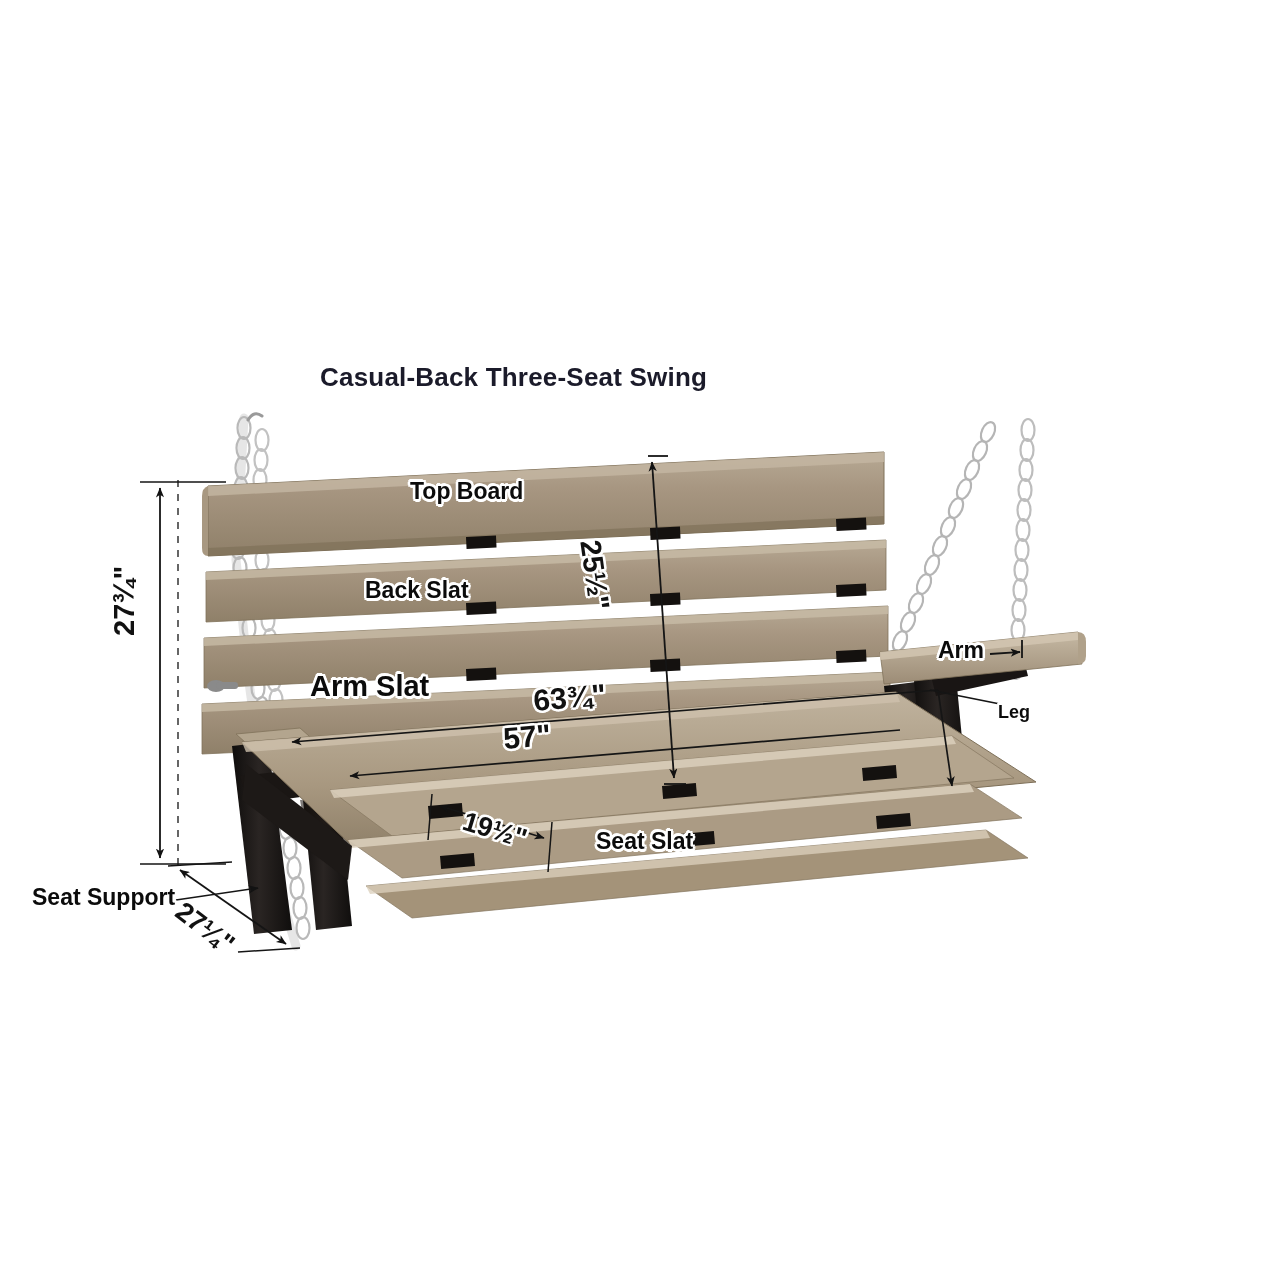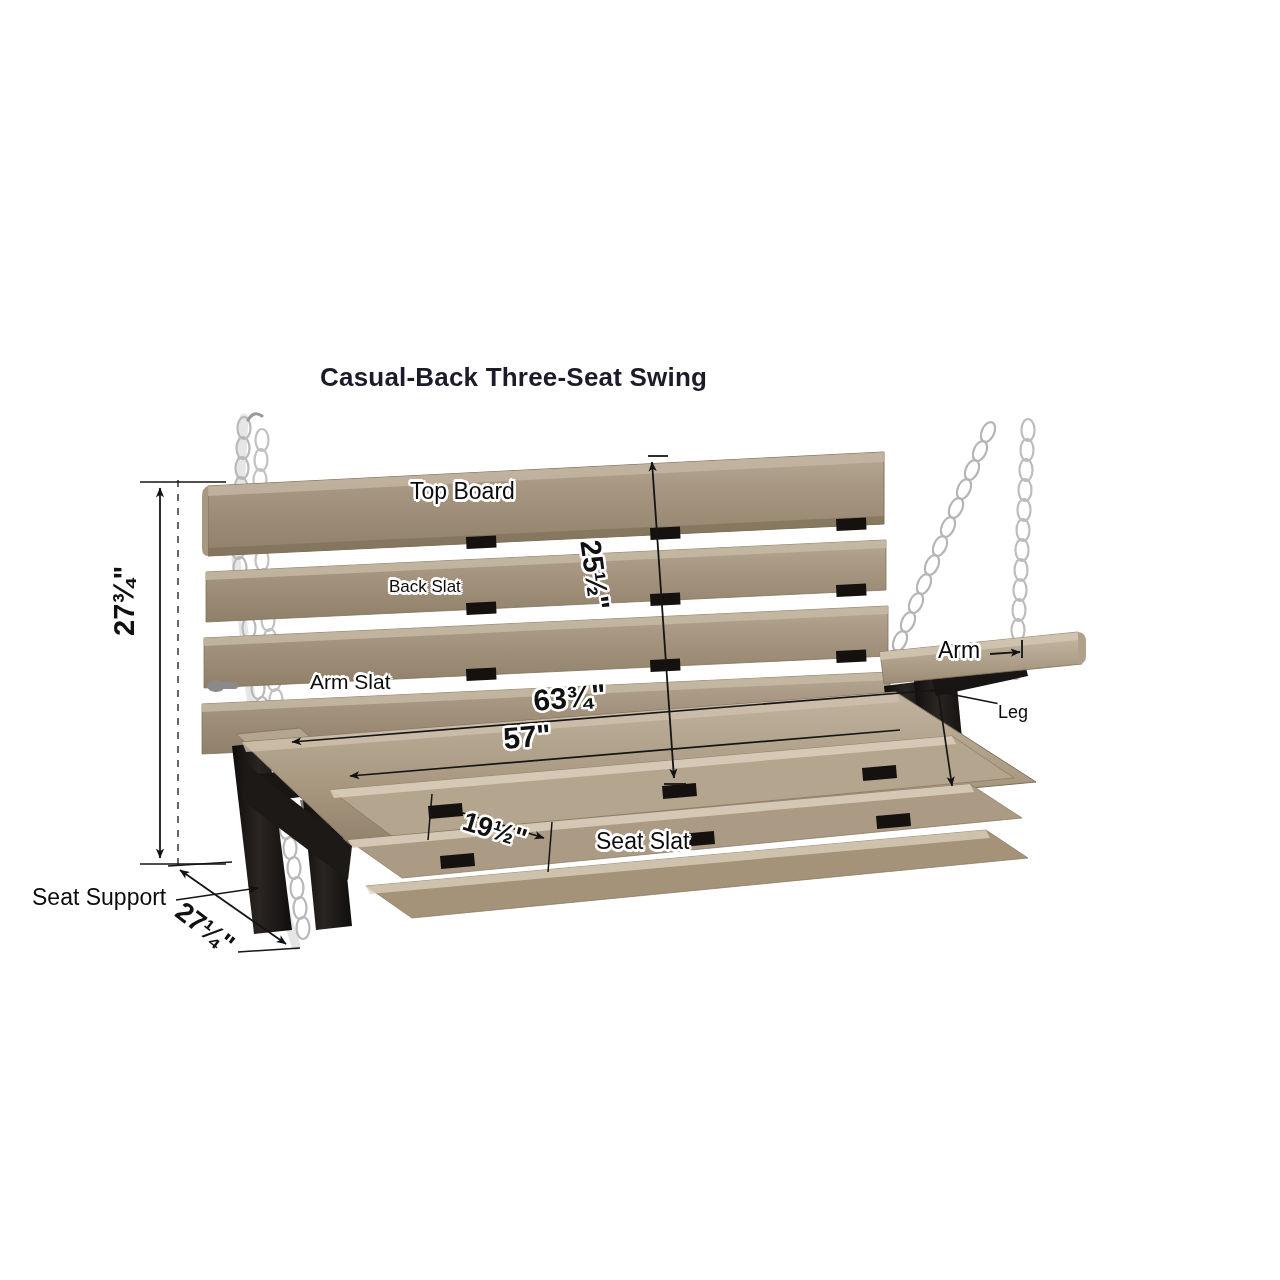--- a/index.html
+++ b/index.html
@@ -20,21 +20,21 @@
     position:absolute;left:1068px;top:492px;width:206px;
     font-family:"Liberation Serif",serif;
     font-size:15.5px;line-height:1.32;color:#1d1d28;
   }
   .note div{white-space:nowrap;}
 
   
   .callout{
     position:absolute;
     font-family:"Liberation Sans",sans-serif;
-    font-weight:normal;color:#0b0b0b;white-space:nowrap;
+    font-weight:bold;color:#0b0b0b;white-space:nowrap;
     -webkit-text-stroke:0px;
     text-shadow:
       -2px -2px 0 #fff, 2px -2px 0 #fff, -2px 2px 0 #fff, 2px 2px 0 #fff,
       -2.5px 0 0 #fff, 2.5px 0 0 #fff, 0 -2.5px 0 #fff, 0 2.5px 0 #fff,
       -1px -3px 0 #fff, 1px 3px 0 #fff;
   }
 
   
   .dim{
     position:absolute;
@@ -319,23 +319,23 @@
         <line x1="930" y1="690" x2="1000" y2="704" stroke-width="1.6"></line>
       </g>
     </g>
   </svg>
 
   <div class="title">Casual-Back Three-Seat Swing</div>
 
 
   <div class="callout" style="left:410px;top:478px;font-size:23px;">Top Board</div>
 
-  <div class="callout" style="left:365px;top:577px;font-size:17px;margin-left:24px;">Back Slat</div>
-
-  <div class="callout" style="left:310px;top:670px;font-size:21px;">Arm Slat</div>
+  <div class="callout" style="left:365px;top:577px;font-size:23px;">Back Slat</div>
+
+  <div class="callout" style="left:310px;top:670px;font-size:29px;">Arm Slat</div>
 
   <div class="callout" style="left:938px;top:637px;font-size:23px;text-align:right;">Arm</div>
 
   <div class="callout" style="left:998px;top:702px;font-size:18px;">Leg</div>
 
   <div class="callout" style="left:596px;top:828px;font-size:23px;">Seat Slat</div>
 
   <div class="callout" style="left:32px;top:884px;font-size:23px;text-align:right;">Seat Support</div>
 
   <div class="dim" style="left:108px;top:636px;font-size:29px;transform:rotate(-90deg);transform-origin:left top;">

